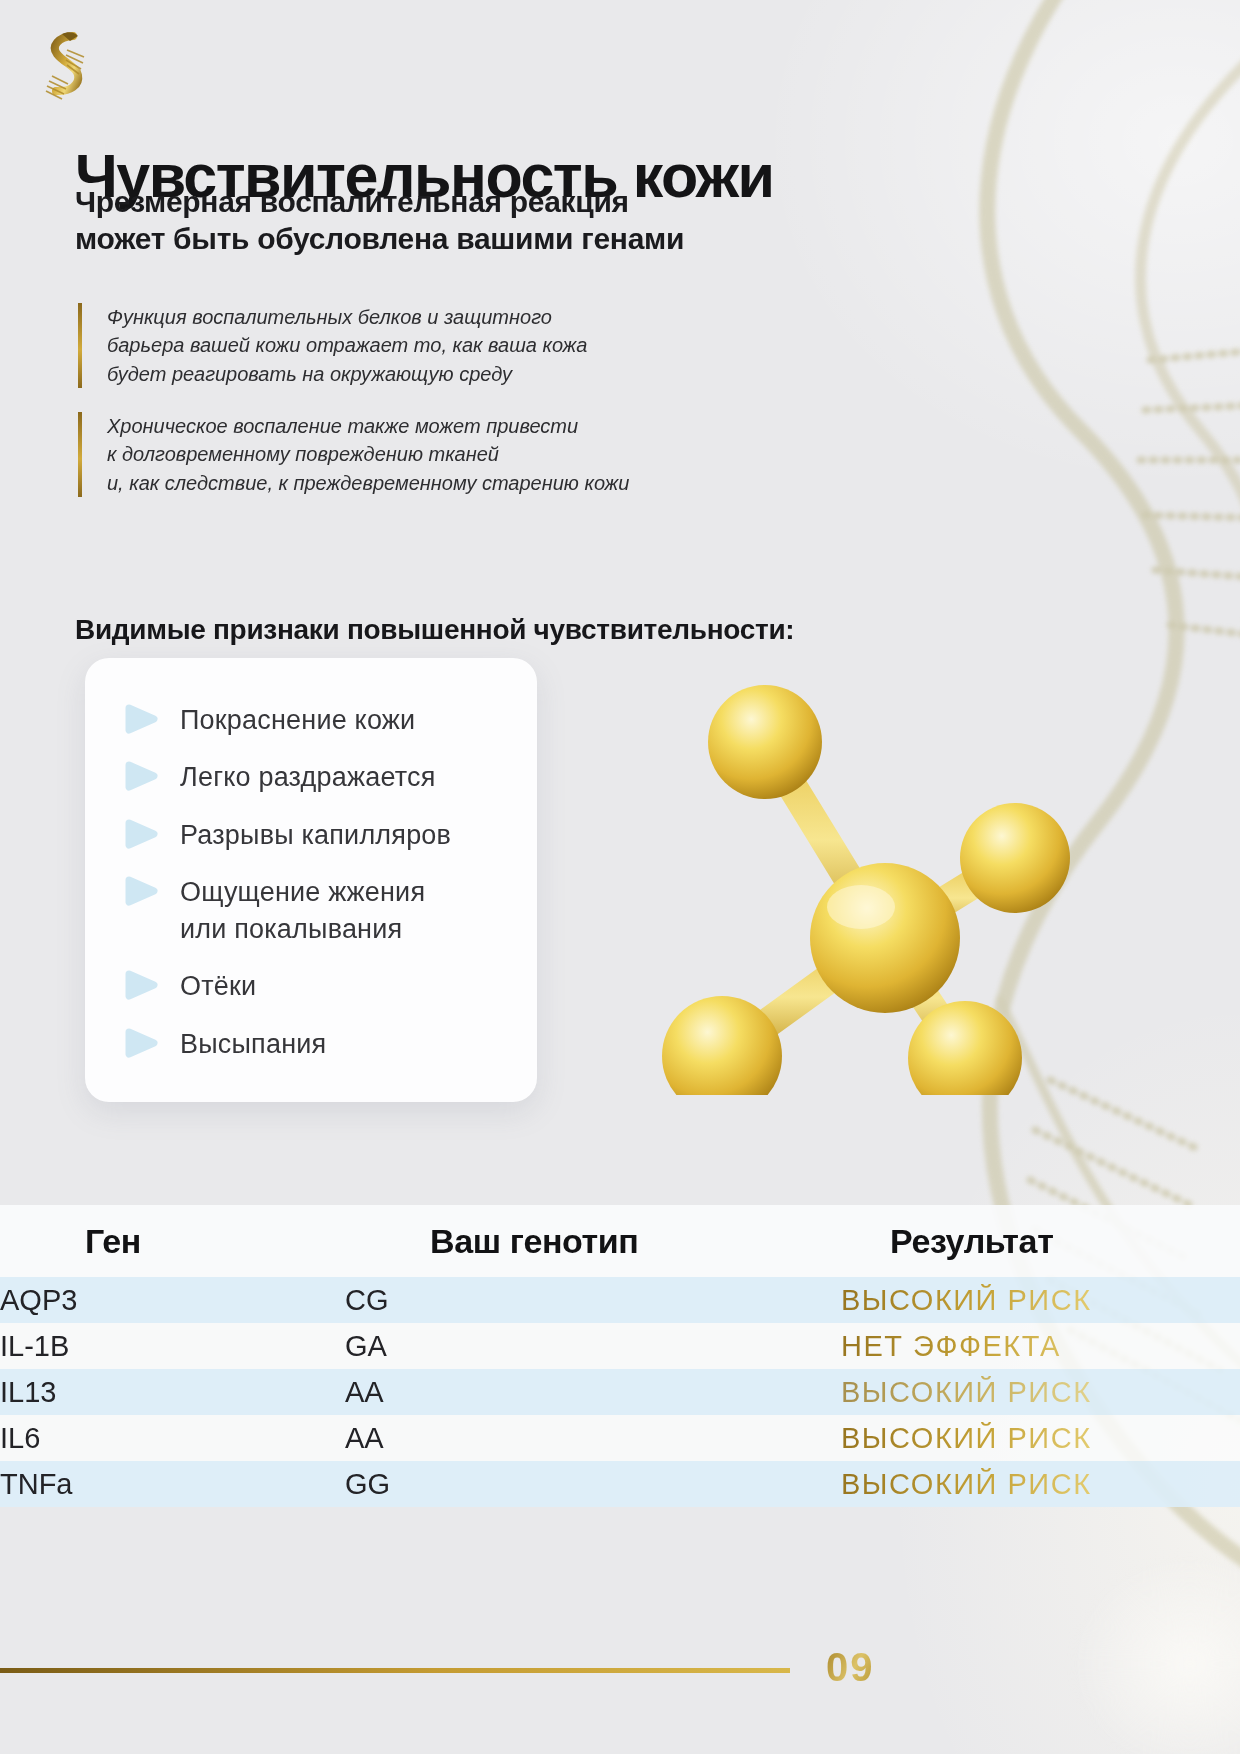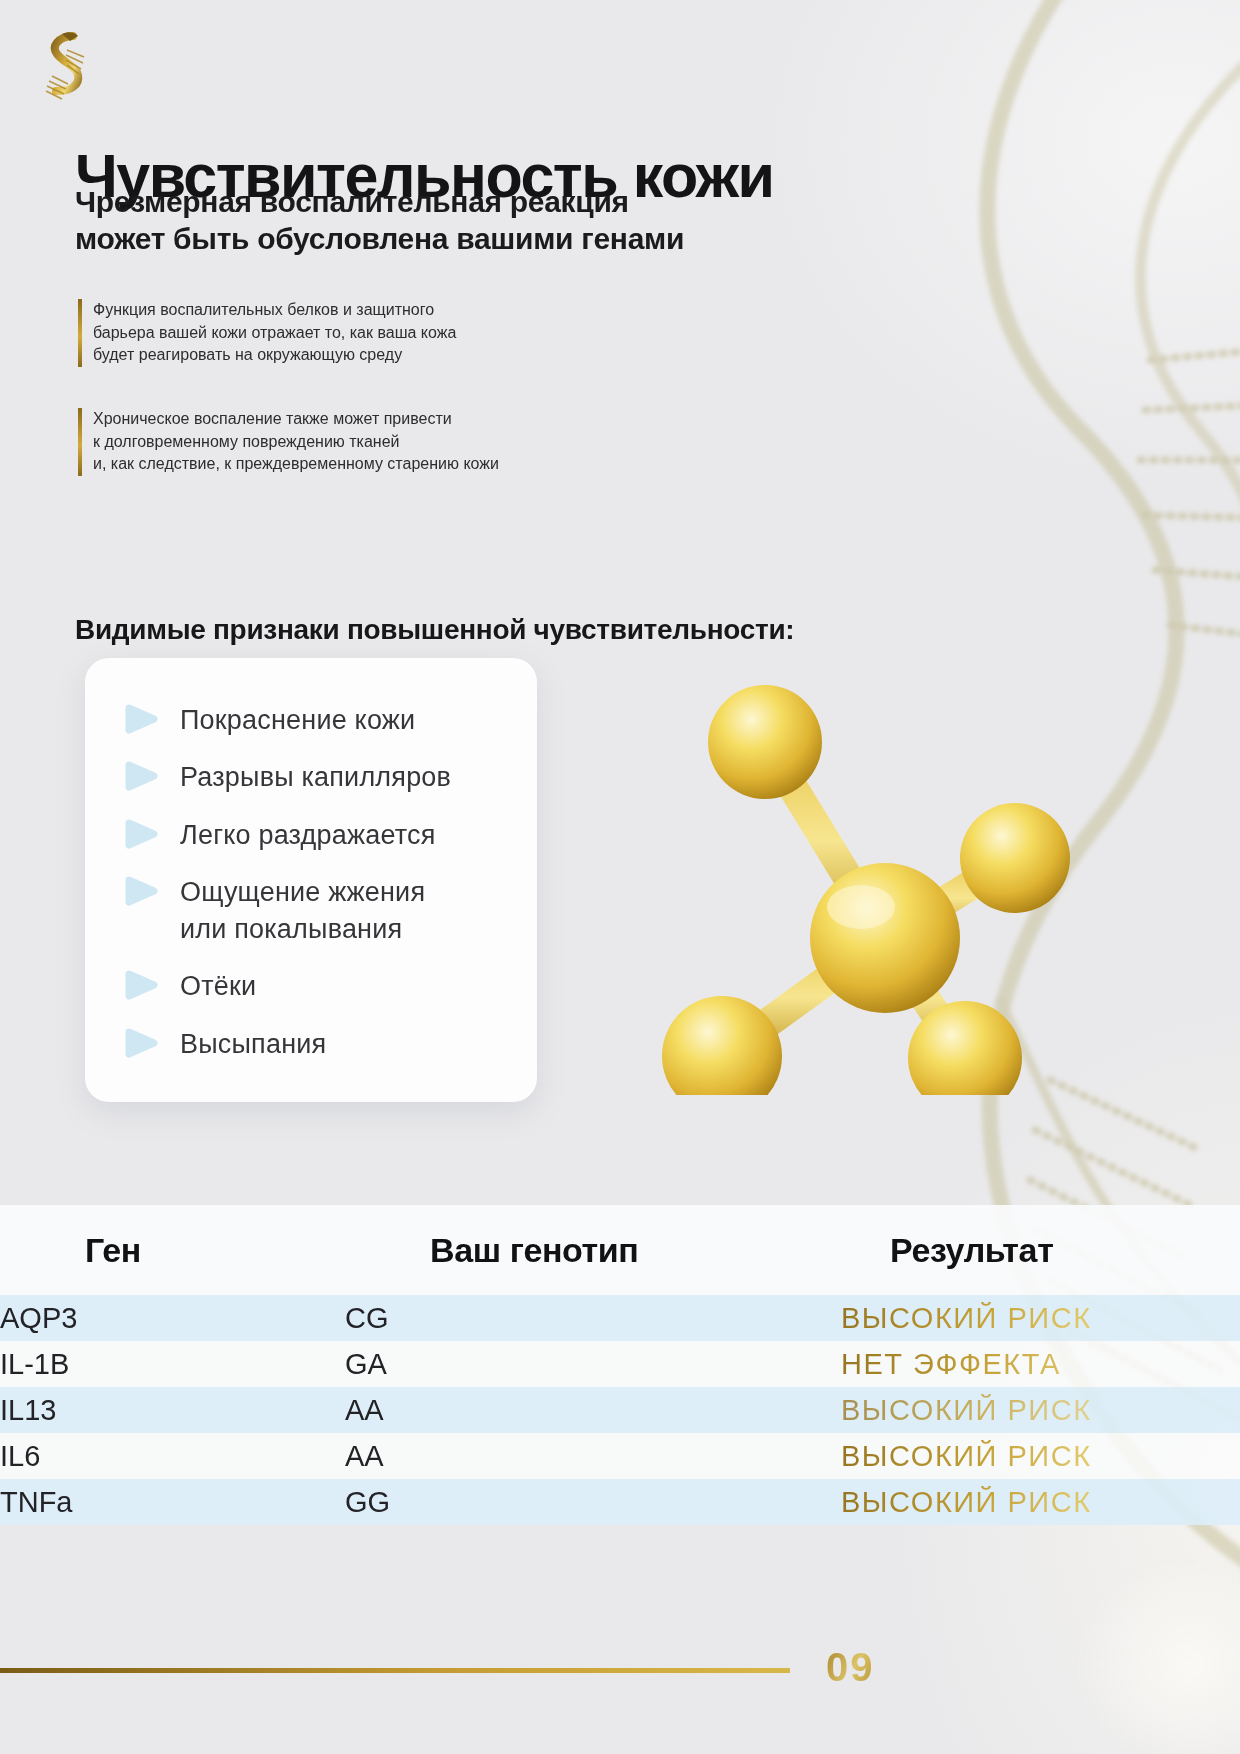--- a/index.html
+++ b/index.html
@@ -21,42 +21,42 @@
     filter:blur(6px);}
   .logo{position:absolute;left:40px;top:28px;z-index:3;}
 
   .title{position:absolute;left:75px;top:100px;z-index:3;
     font-size:61px;font-weight:800;letter-spacing:-1.5px;color:#141416;}
   .subtitle{position:absolute;left:75px;top:183px;z-index:3;
     font-size:30px;font-weight:700;line-height:1.24;letter-spacing:-.3px;
     color:#1b1b1e;white-space:pre-line;}
 
   .gold-par{position:absolute;left:78px;z-index:3;width:700px;
-    font-size:16px;line-height:1.42;color:#2d2d30;white-space:pre-line;
-    border-left:4px solid;padding-left:11px;
-    border-image:linear-gradient(180deg,#8a681c,#d2ab3c 55%,#8a681c) 1;}
+    font-size:20px;line-height:1.42;color:#2d2d30;white-space:pre-line;
+    border-left:4px solid;padding-left:25px;
+    border-image:linear-gradient(180deg,#8a681c,#d2ab3c 55%,#8a681c) 1;font-style:italic;}
   .par-1{top:283px;}
   .par-2{top:392px;}
 
   .signs-heading{position:absolute;left:75px;top:591px;z-index:3;
     font-size:28px;font-weight:700;letter-spacing:-.3px;color:#17171a;text-align:right;}
 
   .signs-card{position:absolute;left:85px;top:658px;z-index:3;
     width:452px;height:444px;background:#fdfdfe;border-radius:24px;
     box-shadow:0 10px 30px rgba(120,125,140,.16);
     box-sizing:border-box;padding:44px 18px 40px 40px;
     display:flex;flex-direction:column;justify-content:space-between;}
   .sign-item{display:flex;align-items:flex-start;}
   .sign-item .tri{flex:0 0 auto;margin-right:22px;margin-top:2px;}
   .sign-item .txt{font-size:27px;line-height:1.35;color:#36363a;white-space:pre-line;letter-spacing:.2px;}
 
   .molecule{position:absolute;left:575px;top:585px;z-index:2;}
 
   .gene-table{position:absolute;left:0;top:1205px;width:1240px;z-index:2;}
-  .t-head{height:90px;background:rgba(250,251,252,.92);display:flex;align-items:center;
+  .t-head{height:72px;background:rgba(250,251,252,.92);display:flex;align-items:center;
     font-size:34px;font-weight:800;letter-spacing:-.4px;color:#121214;padding-left:85px;box-sizing:border-box;}
   .t-row{height:46px;display:flex;align-items:center;box-sizing:border-box;
     font-size:29px;color:#232327;}
   .t-row.blue{background:rgba(220,238,248,.92);}
   .t-row.white{background:rgba(250,251,252,.85);}
   .c1{width:345px;}
   .c2{width:460px;}
   .c3{flex:1;}
   .result-text{
     font-size:29px;font-weight:500;letter-spacing:1.5px;text-transform:uppercase;
@@ -140,27 +140,27 @@
   <div class="sign-item">
     <svg class="tri" width="33" height="30" viewBox="0 0 33 30">
         <polygon points="4,4 29,15 4,26" fill="#cfe7f3" stroke="#cfe7f3" stroke-width="7" stroke-linejoin="round"></polygon>
       </svg>
     <span class="txt">Покраснение кожи</span>
   </div>
   <div class="sign-item">
     <svg class="tri" width="33" height="30" viewBox="0 0 33 30">
         <polygon points="4,4 29,15 4,26" fill="#cfe7f3" stroke="#cfe7f3" stroke-width="7" stroke-linejoin="round"></polygon>
       </svg>
+    <span class="txt">Легко раздражается</span>
+  </div>
+  <div class="sign-item">
+    <svg class="tri" width="33" height="30" viewBox="0 0 33 30">
+        <polygon points="4,4 29,15 4,26" fill="#cfe7f3" stroke="#cfe7f3" stroke-width="7" stroke-linejoin="round"></polygon>
+      </svg>
     <span class="txt">Разрывы капилляров</span>
-  </div>
-  <div class="sign-item">
-    <svg class="tri" width="33" height="30" viewBox="0 0 33 30">
-        <polygon points="4,4 29,15 4,26" fill="#cfe7f3" stroke="#cfe7f3" stroke-width="7" stroke-linejoin="round"></polygon>
-      </svg>
-    <span class="txt">Легко раздражается</span>
   </div>
   <div class="sign-item">
     <svg class="tri" width="33" height="30" viewBox="0 0 33 30">
         <polygon points="4,4 29,15 4,26" fill="#cfe7f3" stroke="#cfe7f3" stroke-width="7" stroke-linejoin="round"></polygon>
       </svg>
     <span class="txt">Ощущение жжения
 или покалывания</span>
   </div>
   <div class="sign-item">
     <svg class="tri" width="33" height="30" viewBox="0 0 33 30">

